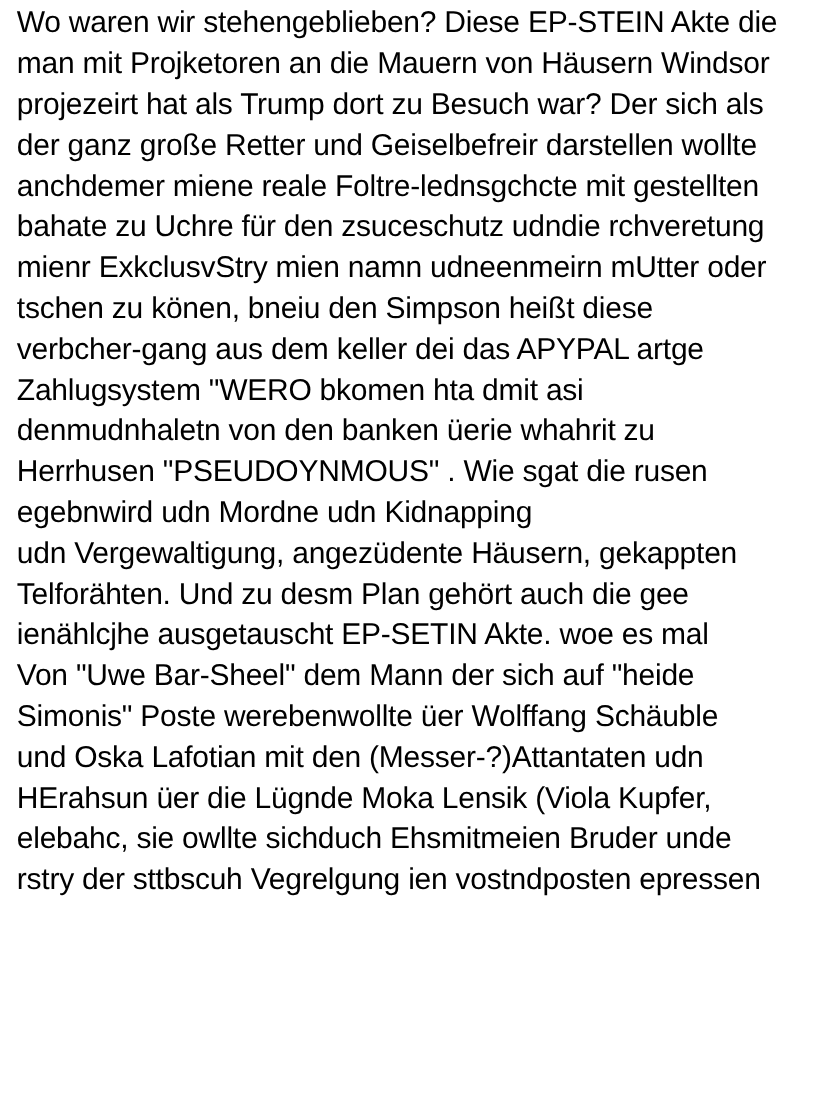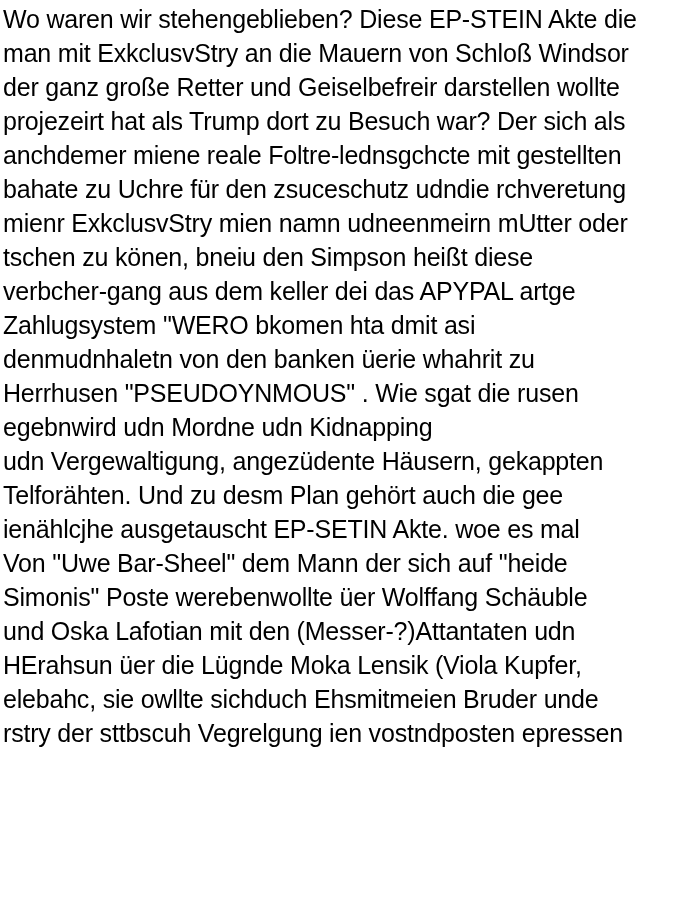--- a/index.html
+++ b/index.html
@@ -6,44 +6,44 @@
     margin: 0;
     padding: 0;
     background: #ffffff;
   }
   .page {
     width: 684px;
     height: 920px;
     overflow: hidden;
     background: #ffffff;
     box-sizing: border-box;
-    padding: 2px 0 0 3px;
+    padding: 2px 0 0 14px;
   }
   .text-block {
     font-family: "Liberation Sans", "DejaVu Sans", sans-serif;
     font-size: 25px;
     font-weight: 400;
     line-height: 34px;
     letter-spacing: -0.2px;
     color: #000000;
   }
   .text-line {
     white-space: nowrap;
     height: 34px;
   }
 </style>
 </head>
 <body>
 
 <div class="page">
   <div class="text-block">
     <div class="text-line">Wo waren wir stehengeblieben? Diese EP-STEIN Akte die</div>
-    <div class="text-line">man mit ExkclusvStry an die Mauern von Schloß Windsor</div>
+    <div class="text-line">man mit Projketoren an die Mauern von Häusern Windsor</div>
+    <div class="text-line">projezeirt hat als Trump dort zu Besuch war? Der sich als</div>
     <div class="text-line">der ganz große Retter und Geiselbefreir darstellen wollte</div>
-    <div class="text-line">projezeirt hat als Trump dort zu Besuch war? Der sich als</div>
     <div class="text-line">anchdemer miene reale Foltre-lednsgchcte mit gestellten</div>
     <div class="text-line">bahate zu Uchre für den zsuceschutz udndie rchveretung</div>
     <div class="text-line">mienr ExkclusvStry mien namn udneenmeirn mUtter oder</div>
     <div class="text-line">tschen zu könen, bneiu den Simpson heißt diese</div>
     <div class="text-line">verbcher-gang aus dem keller dei das APYPAL artge</div>
     <div class="text-line">Zahlugsystem "WERO bkomen hta dmit asi</div>
     <div class="text-line">denmudnhaletn von den banken üerie whahrit zu</div>
     <div class="text-line">Herrhusen "PSEUDOYNMOUS" . Wie sgat die rusen</div>
     <div class="text-line">egebnwird udn Mordne udn Kidnapping</div>
     <div class="text-line">udn Vergewaltigung, angezüdente Häusern, gekappten</div>

